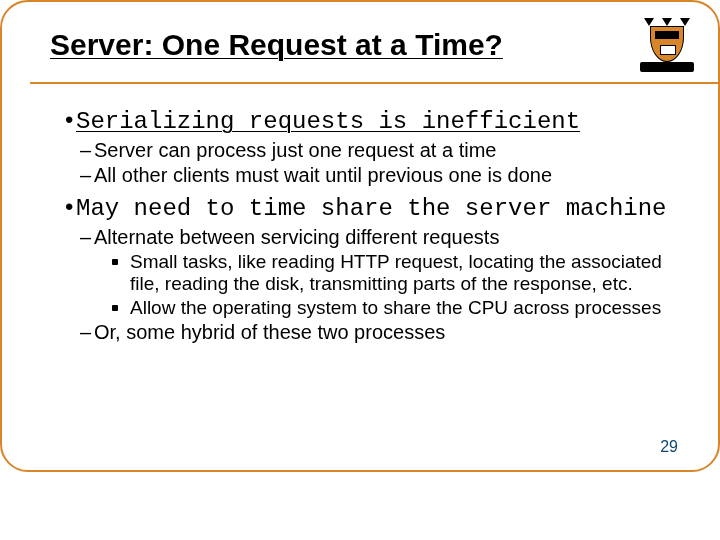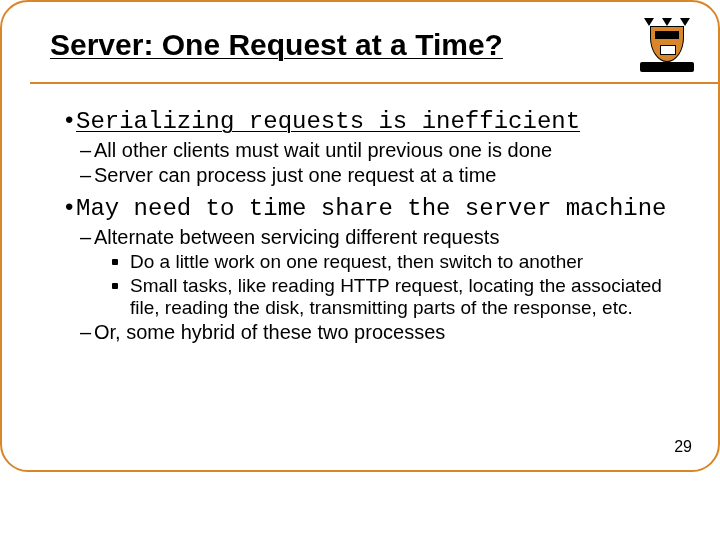--- a/index.html
+++ b/index.html
@@ -86,24 +86,24 @@
   }
   .b3::before {
     content: "";
     position: absolute; left: 0; top: 8px;
     width: 6px; height: 6px; background: #000; border-radius: 1px;
   }
   .bullet1-mark { display: inline-block; width: 14px; }
   .dash { display: inline-block; width: 14px; }
   .pagenum {
     position: absolute;
-    right: 26px;
+    right: 40px;
     bottom: 14px;
     font-size: 16px;
-    color: #000000;
+    color: #0c4a6e;
   }
 </style>
 </head>
 <body>
 
 <div class="slide">
 
   <div class="title-wrap">
     <div class="title">Server: One Request at a Time?</div>
     <div class="crest">
@@ -115,25 +115,25 @@
       <div class="shield">
           <div class="book"></div>
         </div>
       <div class="ribbon"></div>
     </div>
   </div>
 
   <div class="body">
 
     <div class="b1"><span class="bullet1-mark">•</span><span>Serializing requests is inefficient</span></div>
+    <div class="b2"><span class="dash">–</span><span>Server can process just one request at a time</span></div>
     <div class="b2"><span class="dash">–</span><span>All other clients must wait until previous one is done</span></div>
-    <div class="b2"><span class="dash">–</span><span>Server can process just one request at a time</span></div>
 
     <div class="b1 nou" style=""><span class="bullet1-mark">•</span><span>May need to time share the server machine</span></div>
     <div class="b2"><span class="dash">–</span><span>Alternate between servicing different requests</span></div>
-    <div class="b3"><span>Do a little work on one request, then switch to another</span></div>
     <div class="b3"><span>Small tasks, like reading HTTP request, locating the associated file, reading the disk, transmitting parts of the response, etc.</span></div>
+    <div class="b3"><span>Allow the operating system to share the CPU across processes</span></div>
     <div class="b2"><span class="dash">–</span><span>Or, some hybrid of these two processes</span></div>
 
   </div>
 
   <div class="pagenum">29</div>
 </div>
 
 </body></html>

